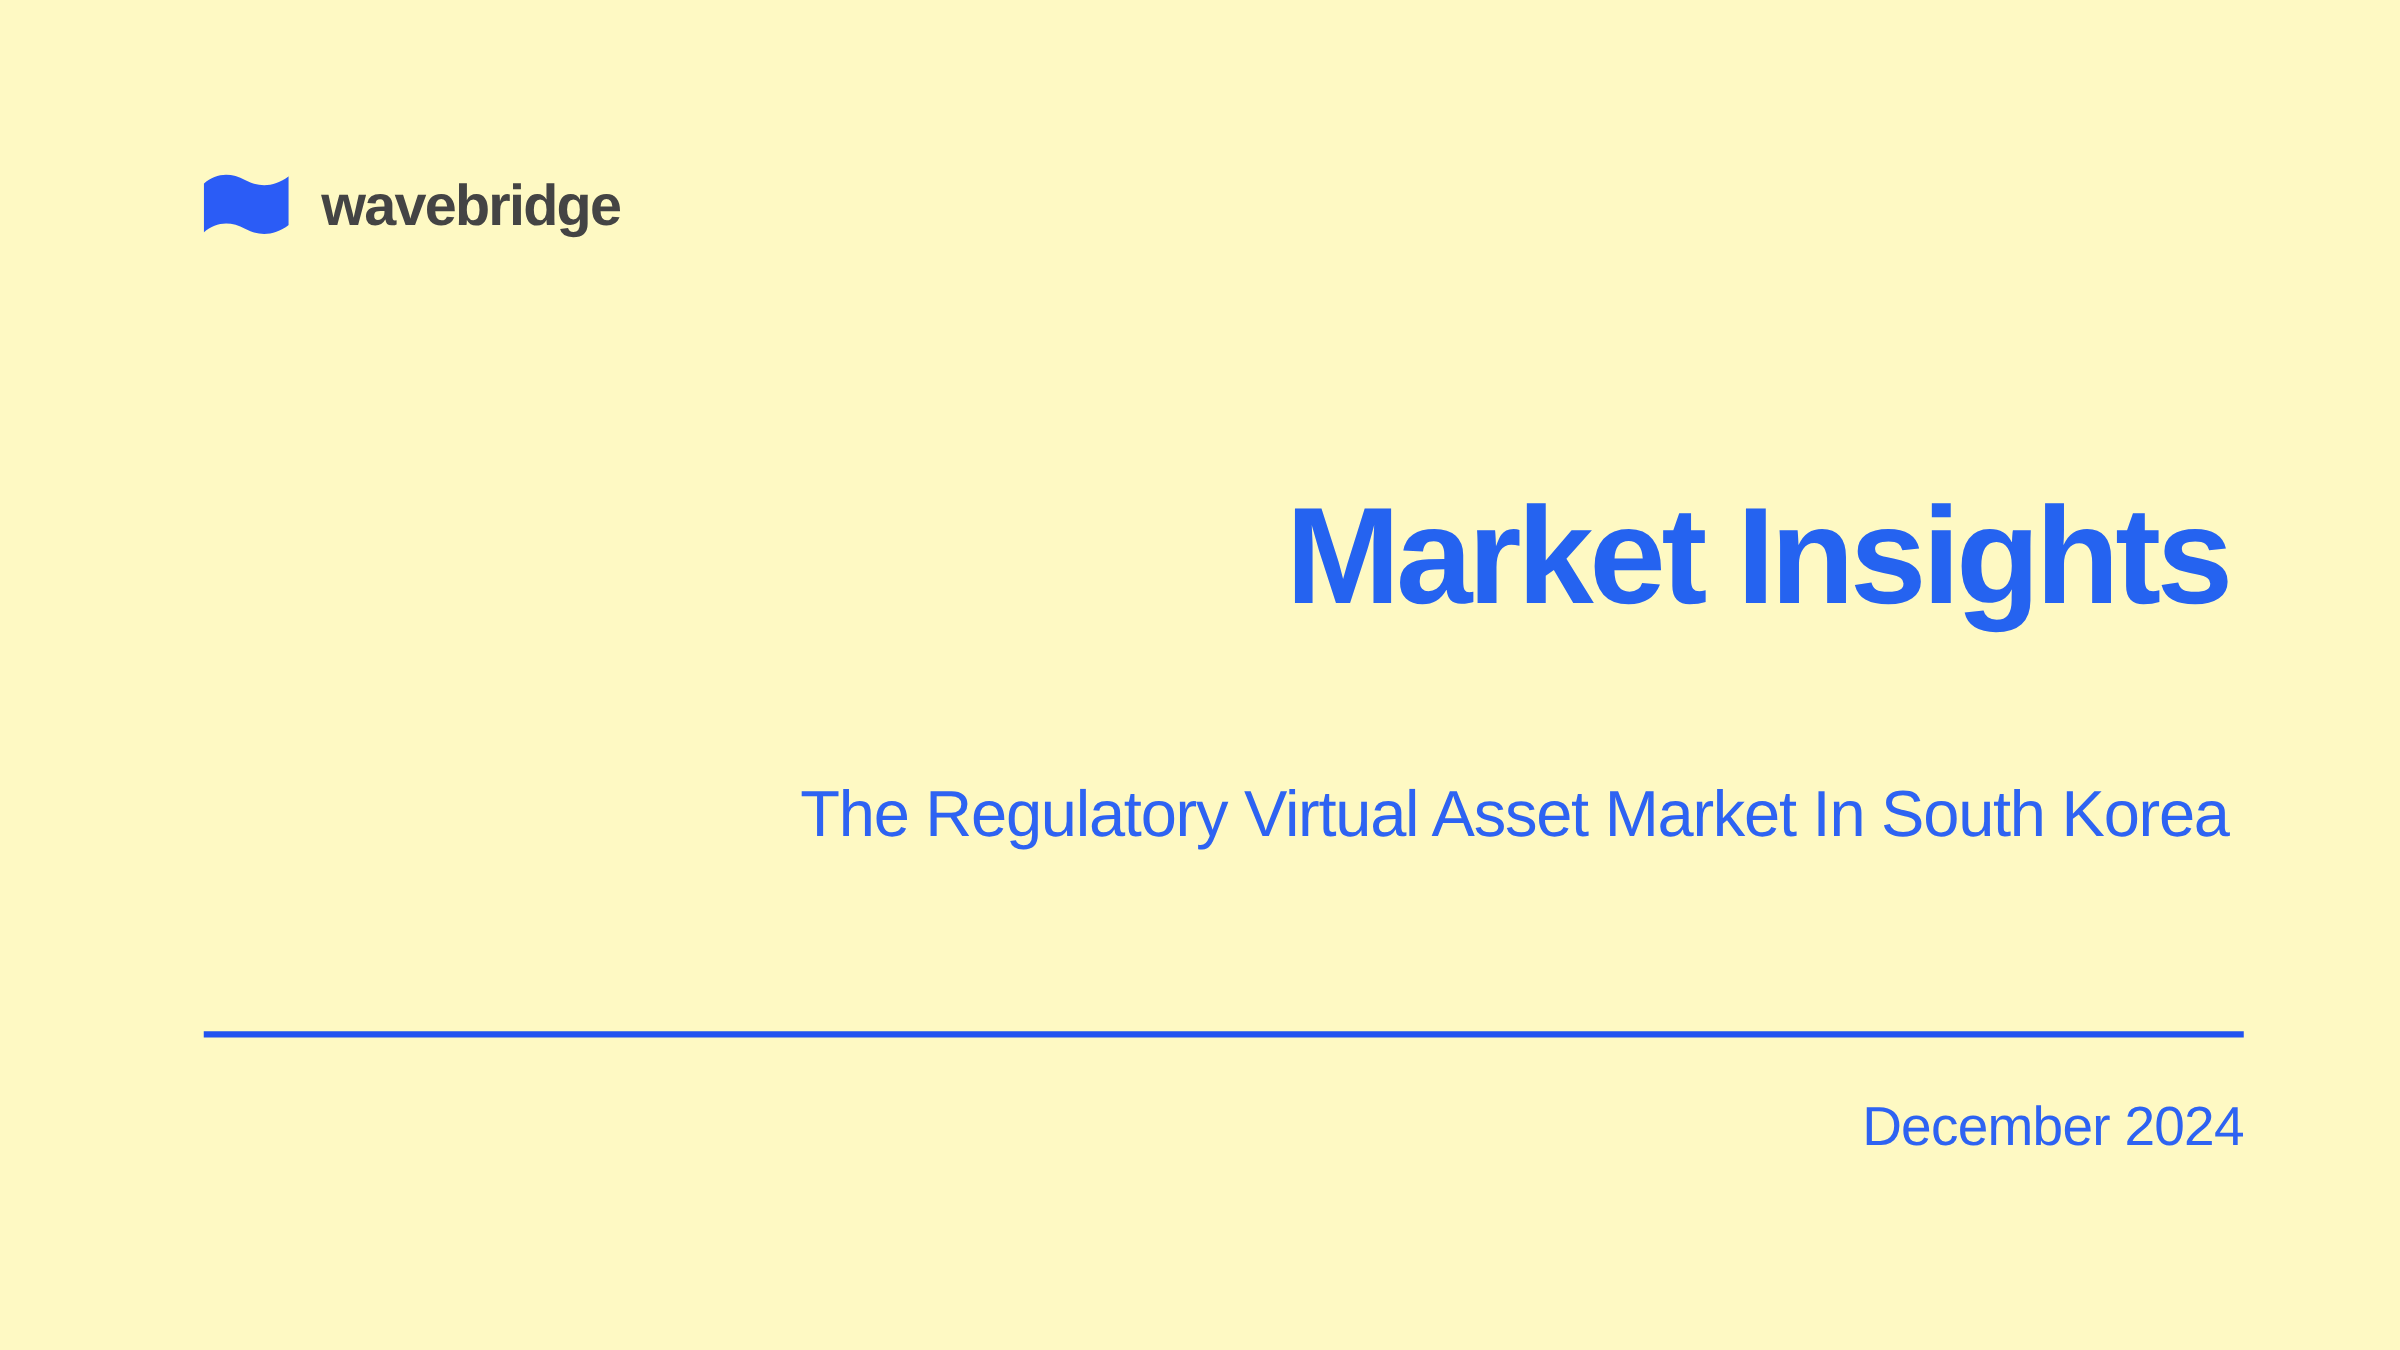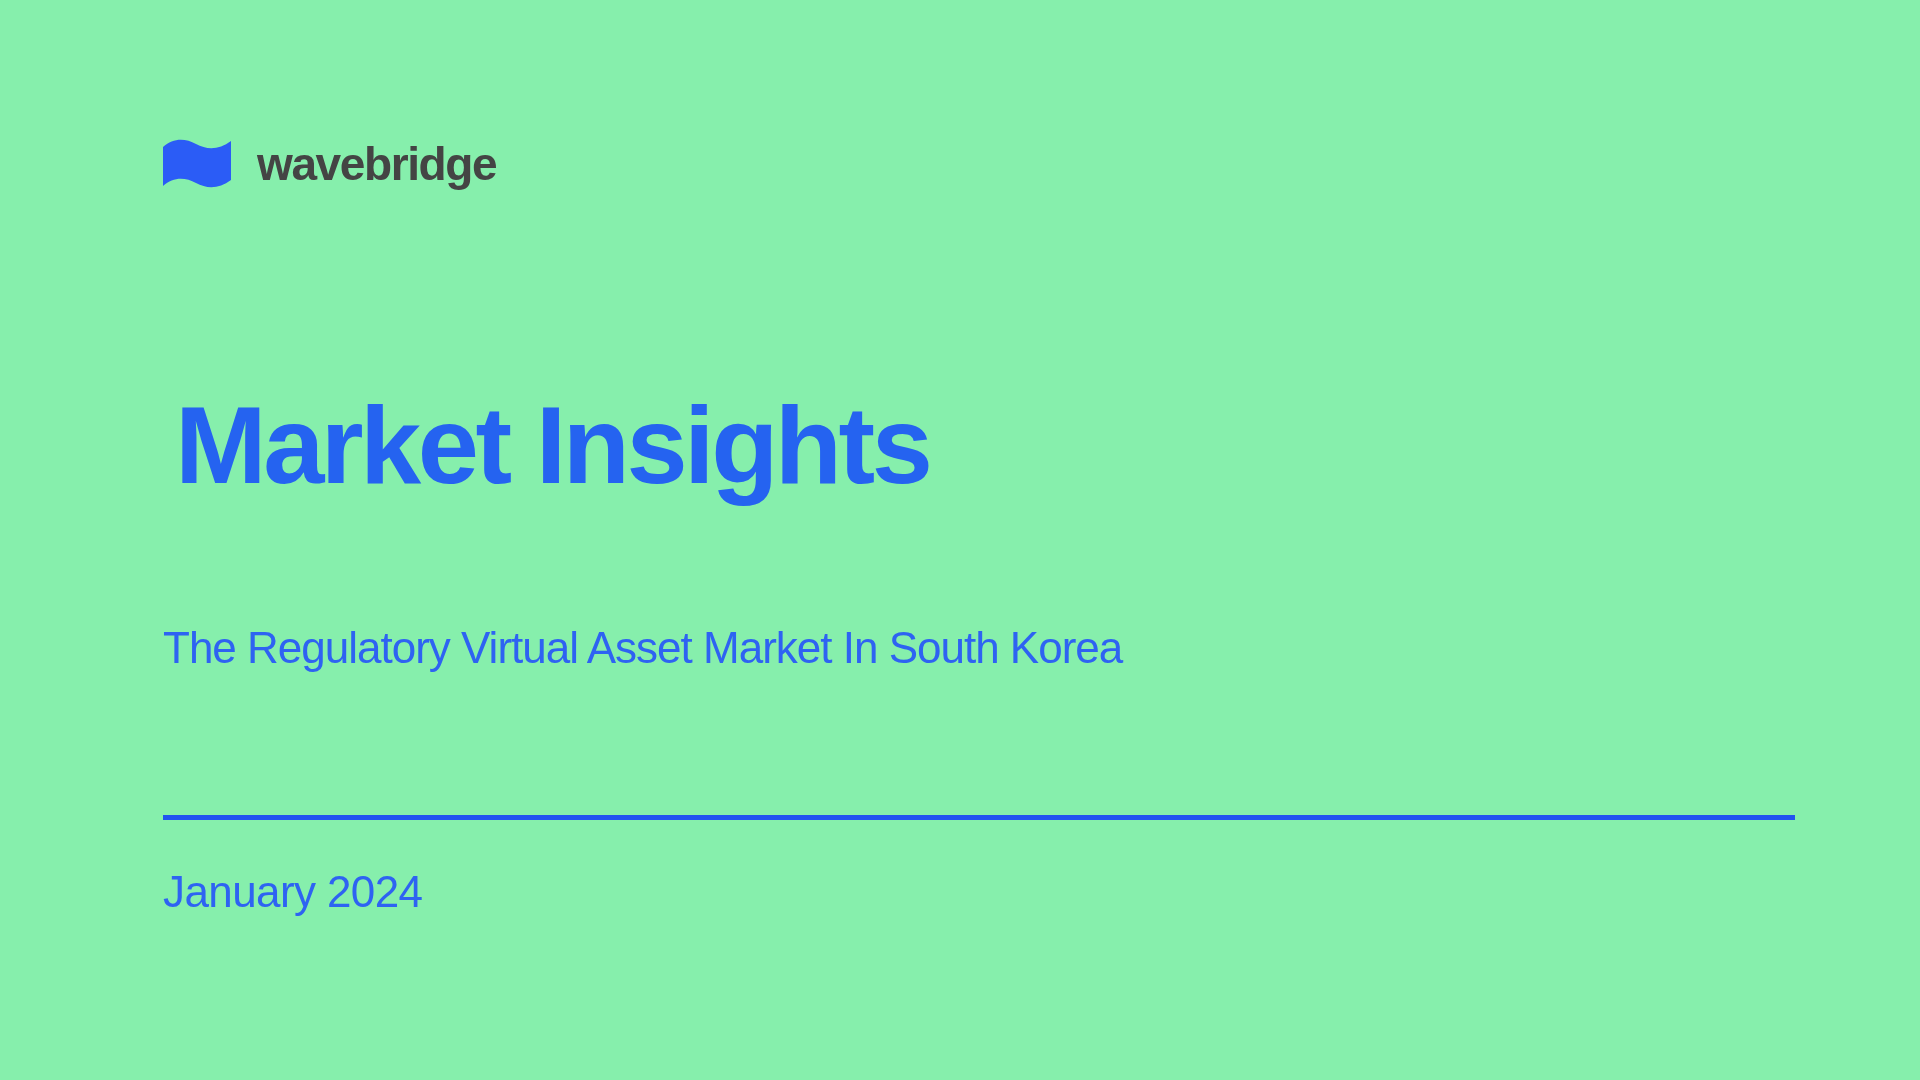--- a/index.html
+++ b/index.html
@@ -12,21 +12,22 @@
     background: #ffffff;
     font-family: "Liberation Sans", sans-serif;
     overflow: hidden;
     position: relative;
     -webkit-font-smoothing: antialiased;
   }
 
   .slide {
     position: absolute;
     inset: 0;
-    background: #86efac;
+    background: #fef9c3;
+    text-align: right;
   }
 
   
   .brand {
     position: absolute;
     left: 163px;
     top: 132px;
     display: flex;
     align-items: center;
     gap: 26px;
@@ -59,26 +60,26 @@
     font-size: 110px;
     font-weight: 700;
     letter-spacing: -3.5px;
     color: #2563F0;
     line-height: 1.07;
     margin: 12px;
     white-space: nowrap;
   }
 
   .page-subtitle {
-    font-size: 44px;
+    font-size: 52px;
     font-weight: 400;
     letter-spacing: -1.0px;
     color: #2E63F2;
     line-height: 1.25;
-    margin: 0;
+    margin: 12px;
     padding-top: 104px;
     white-space: nowrap;
   }
 
   .divider {
     margin-top: 140px;
     width: 1632px;
     height: 5px;
     background: #2253F0;
     border: 0;
@@ -116,17 +117,17 @@
   </div>
 
   <div class="content">
 
     <h1 class="page-title">Market Insights</h1>
 
     <p class="page-subtitle">The Regulatory Virtual Asset Market In South Korea</p>
 
     <hr class="divider">
 
-    <p class="date-line">January 2024</p>
+    <p class="date-line">December 2024</p>
 
   </div>
 
 </div>
 
 </body></html>

